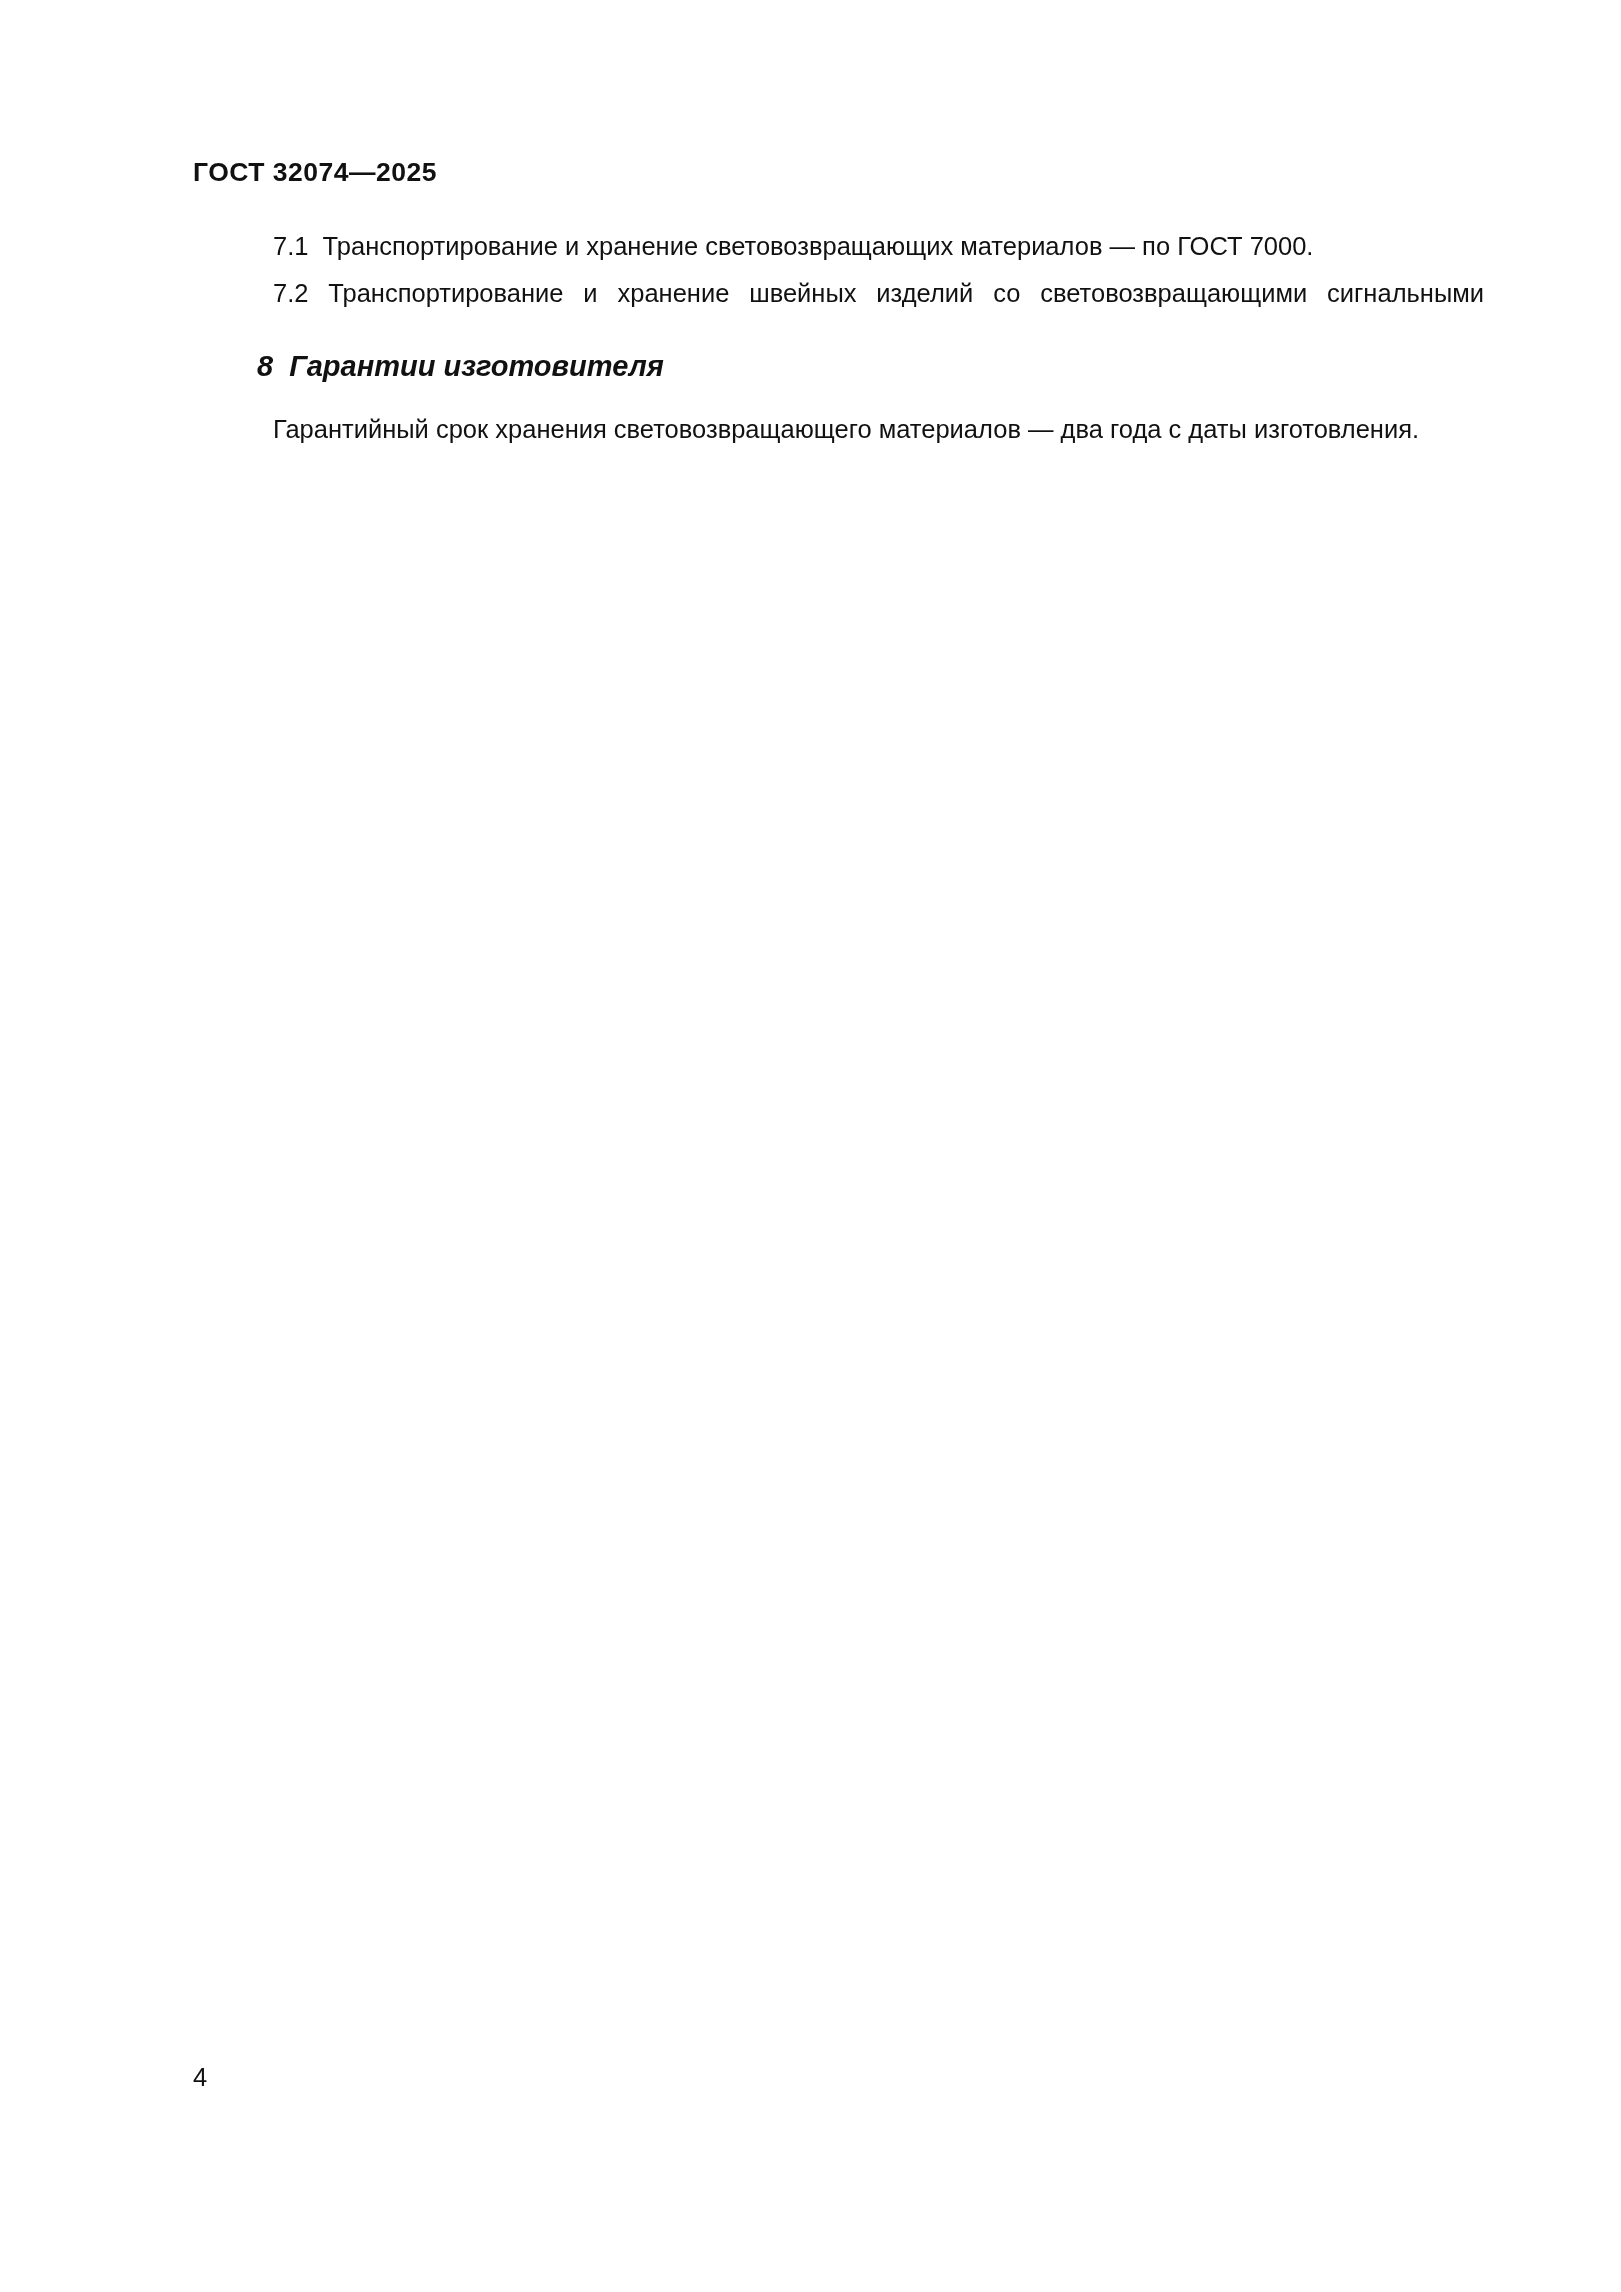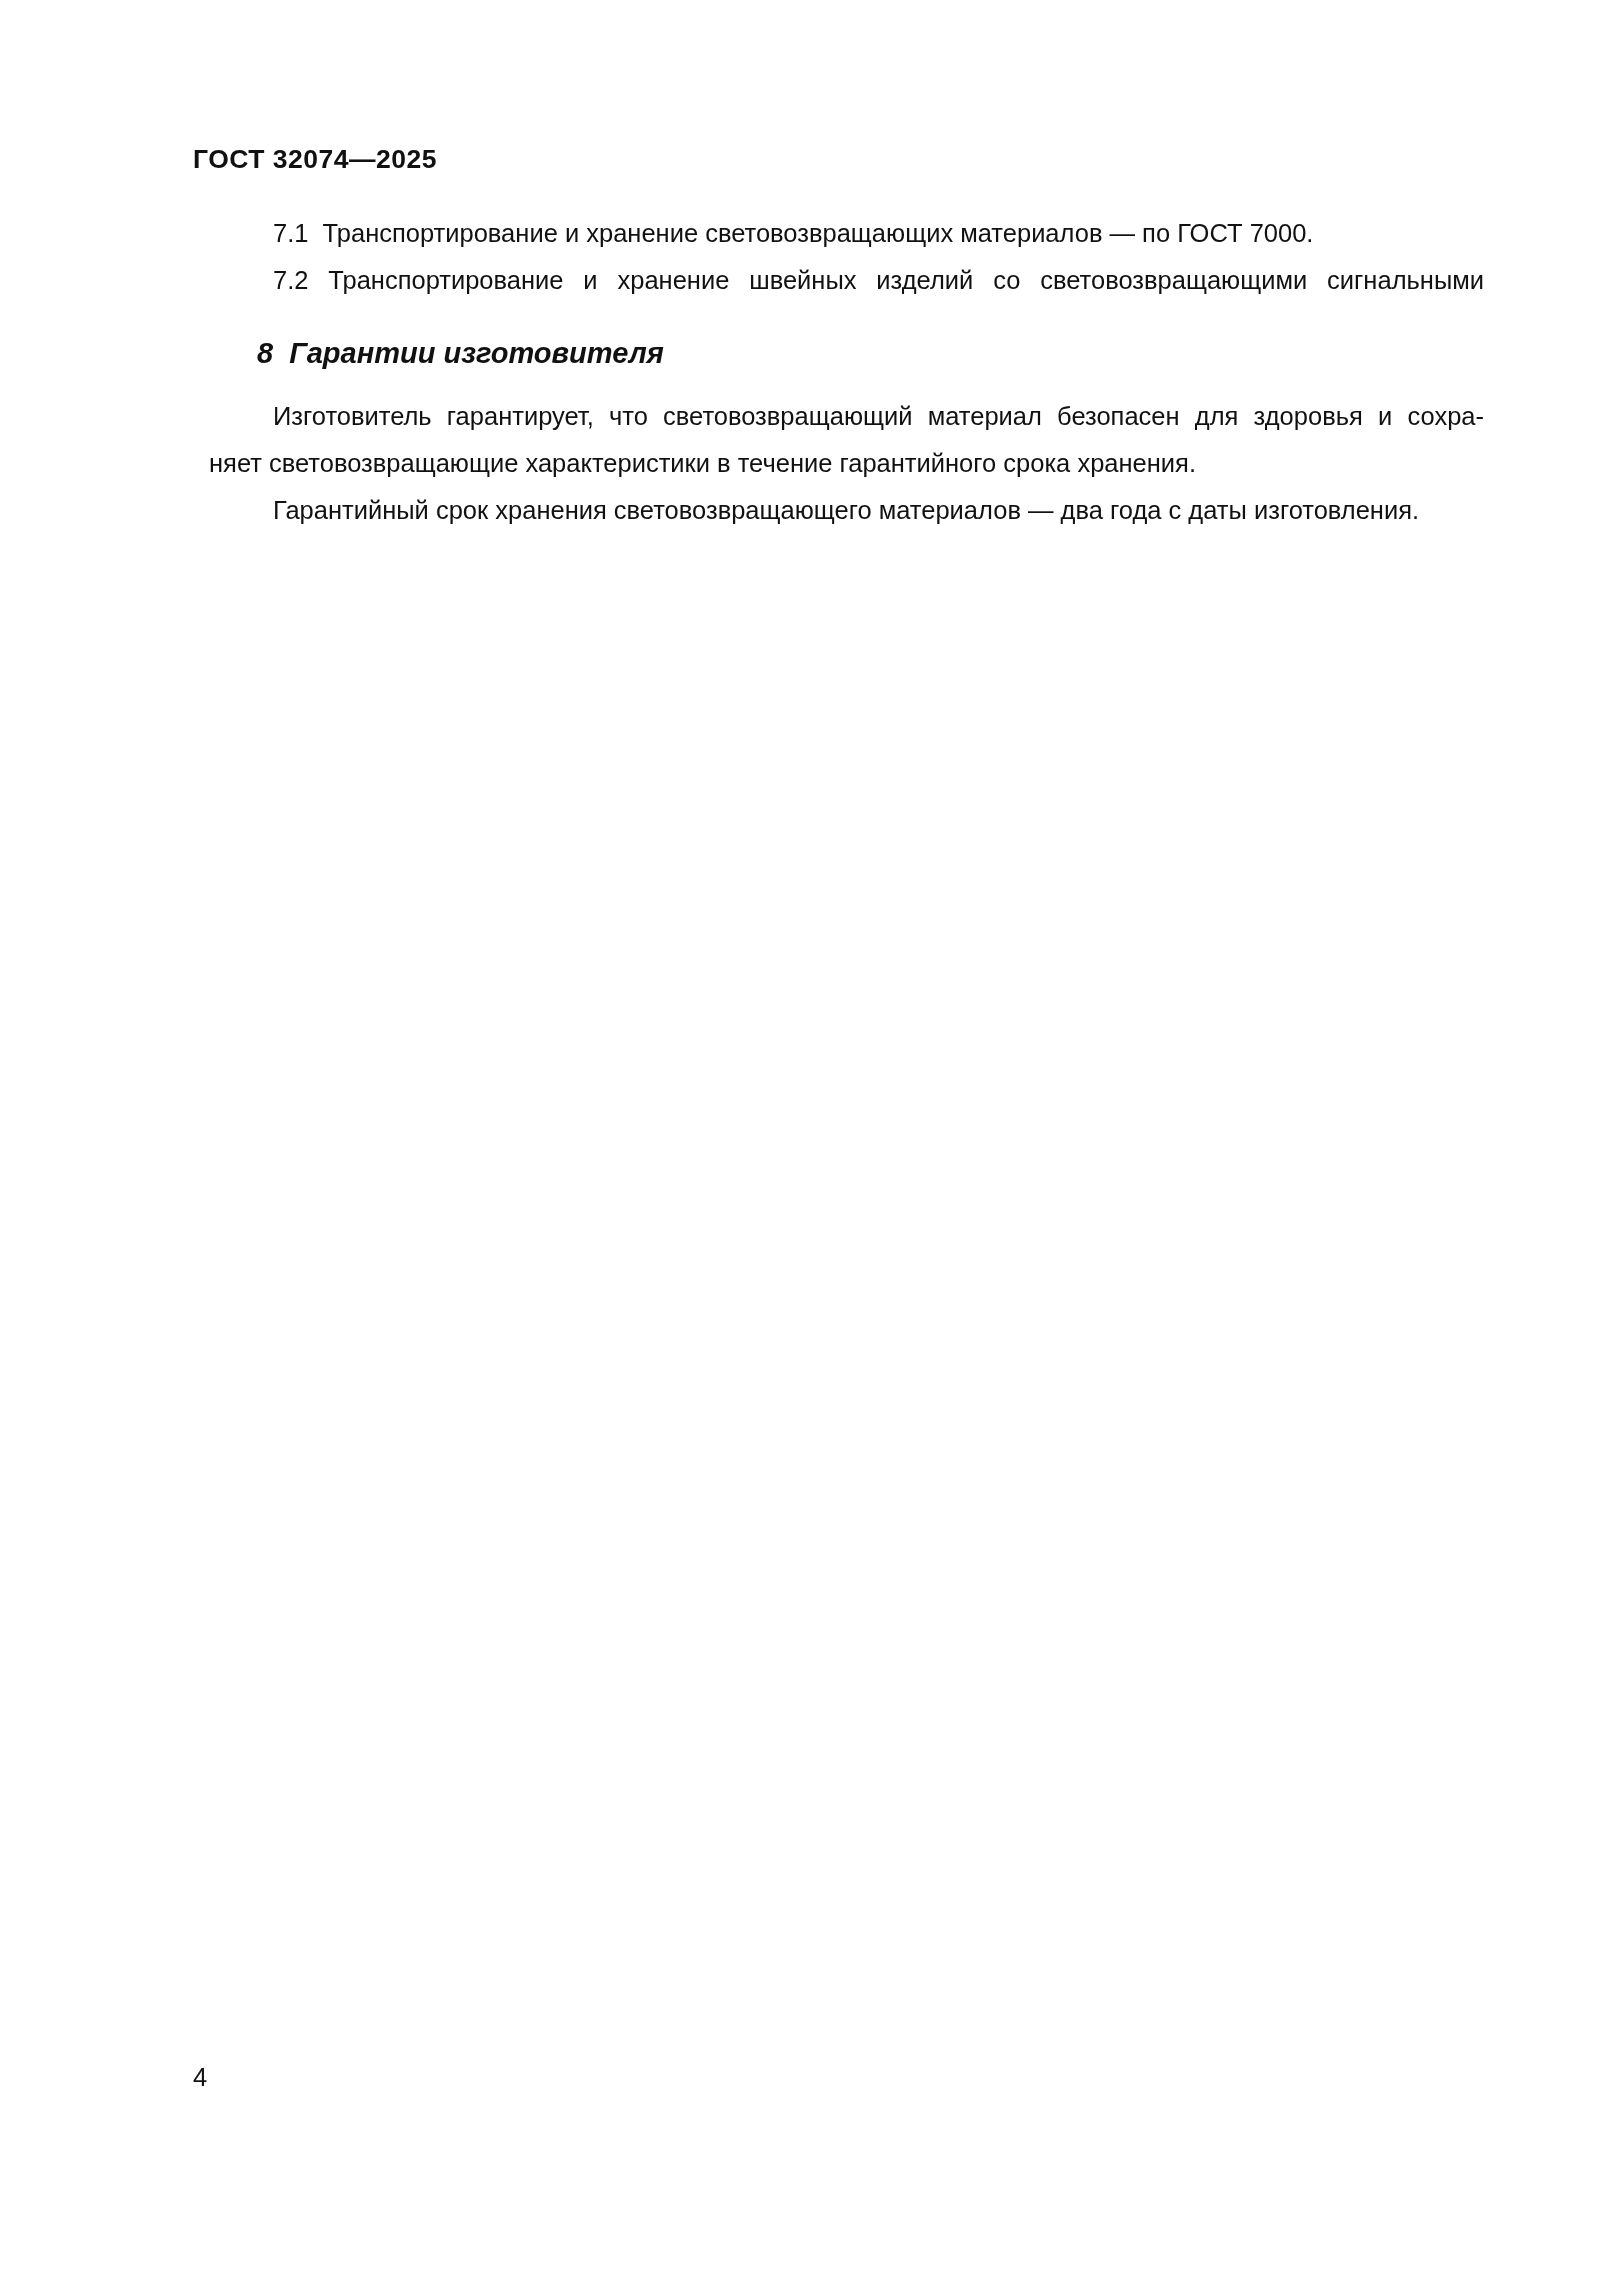--- a/index.html
+++ b/index.html
@@ -13,21 +13,21 @@
     height: 2293px;
     background: #ffffff;
     font-family: "Liberation Sans", sans-serif;
     color: #111111;
     overflow: hidden;
     box-sizing: border-box;
   }
   .content {
     position: absolute;
     left: 193px;
-    top: 144px;
+    top: 157px;
     width: 1307px;
   }
   .running-header {
     font-size: 26.5px;
     font-weight: bold;
     line-height: 31px;
     letter-spacing: 0.5px;
     margin: 0 0 43px 0;
     white-space: pre-wrap;
   }
@@ -81,24 +81,20 @@
       <div class="line indent">7.1  Транспортирование и хранение световозвращающих материалов — по ГОСТ 7000.</div>
     </div>
 
     <div class="para">
       <div class="line indent just">7.2 Транспортирование и хранение швейных изделий со световозвращающими сигнальными</div>
     </div>
 
 
     <h2 class="section-heading gap-above">8  Гарантии изготовителя</h2>
 
-    <div class="para">
-      <div class="line indent just">Изготовитель гарантирует, что световозвращающий материал безопасен для здоровья и сохра-</div>
-      <div class="line">няет световозвращающие характеристики в течение гарантийного срока хранения.</div>
-    </div>
 
     <div class="para">
       <div class="line indent">Гарантийный срок хранения световозвращающего материалов — два года с даты изготовления.</div>
     </div>
 
   </div>
 
   <div class="page-number">4</div>
 </div>
 

